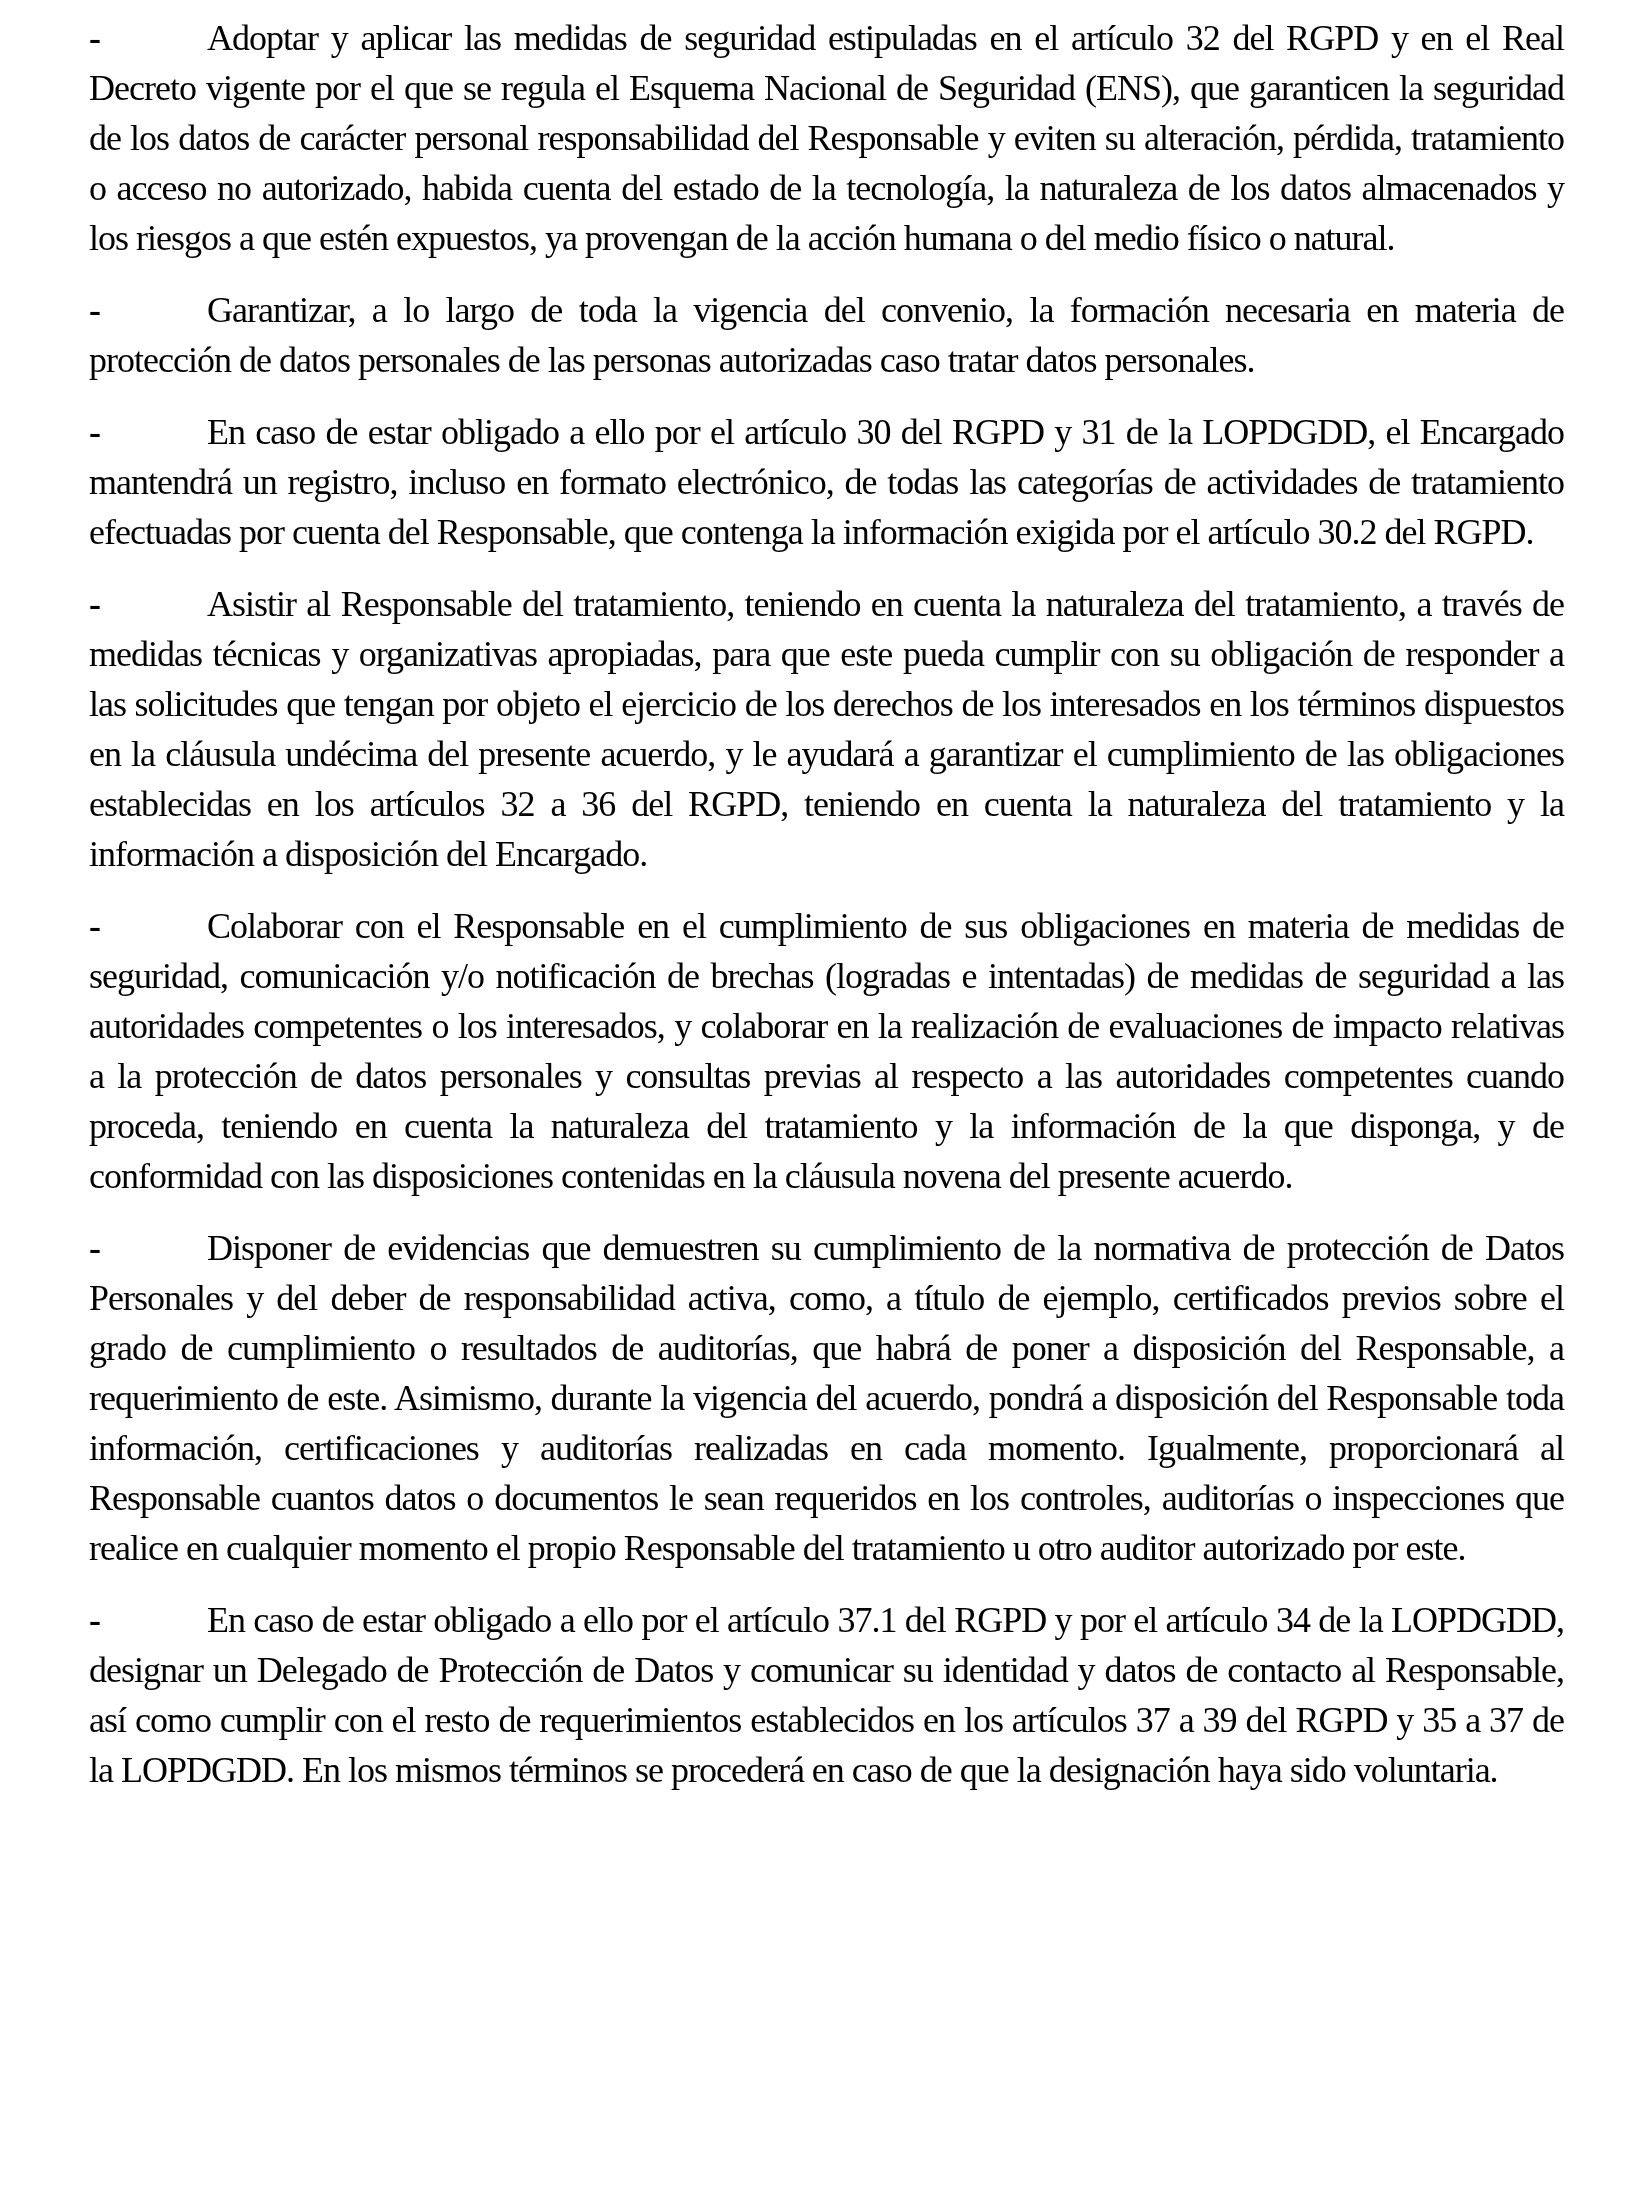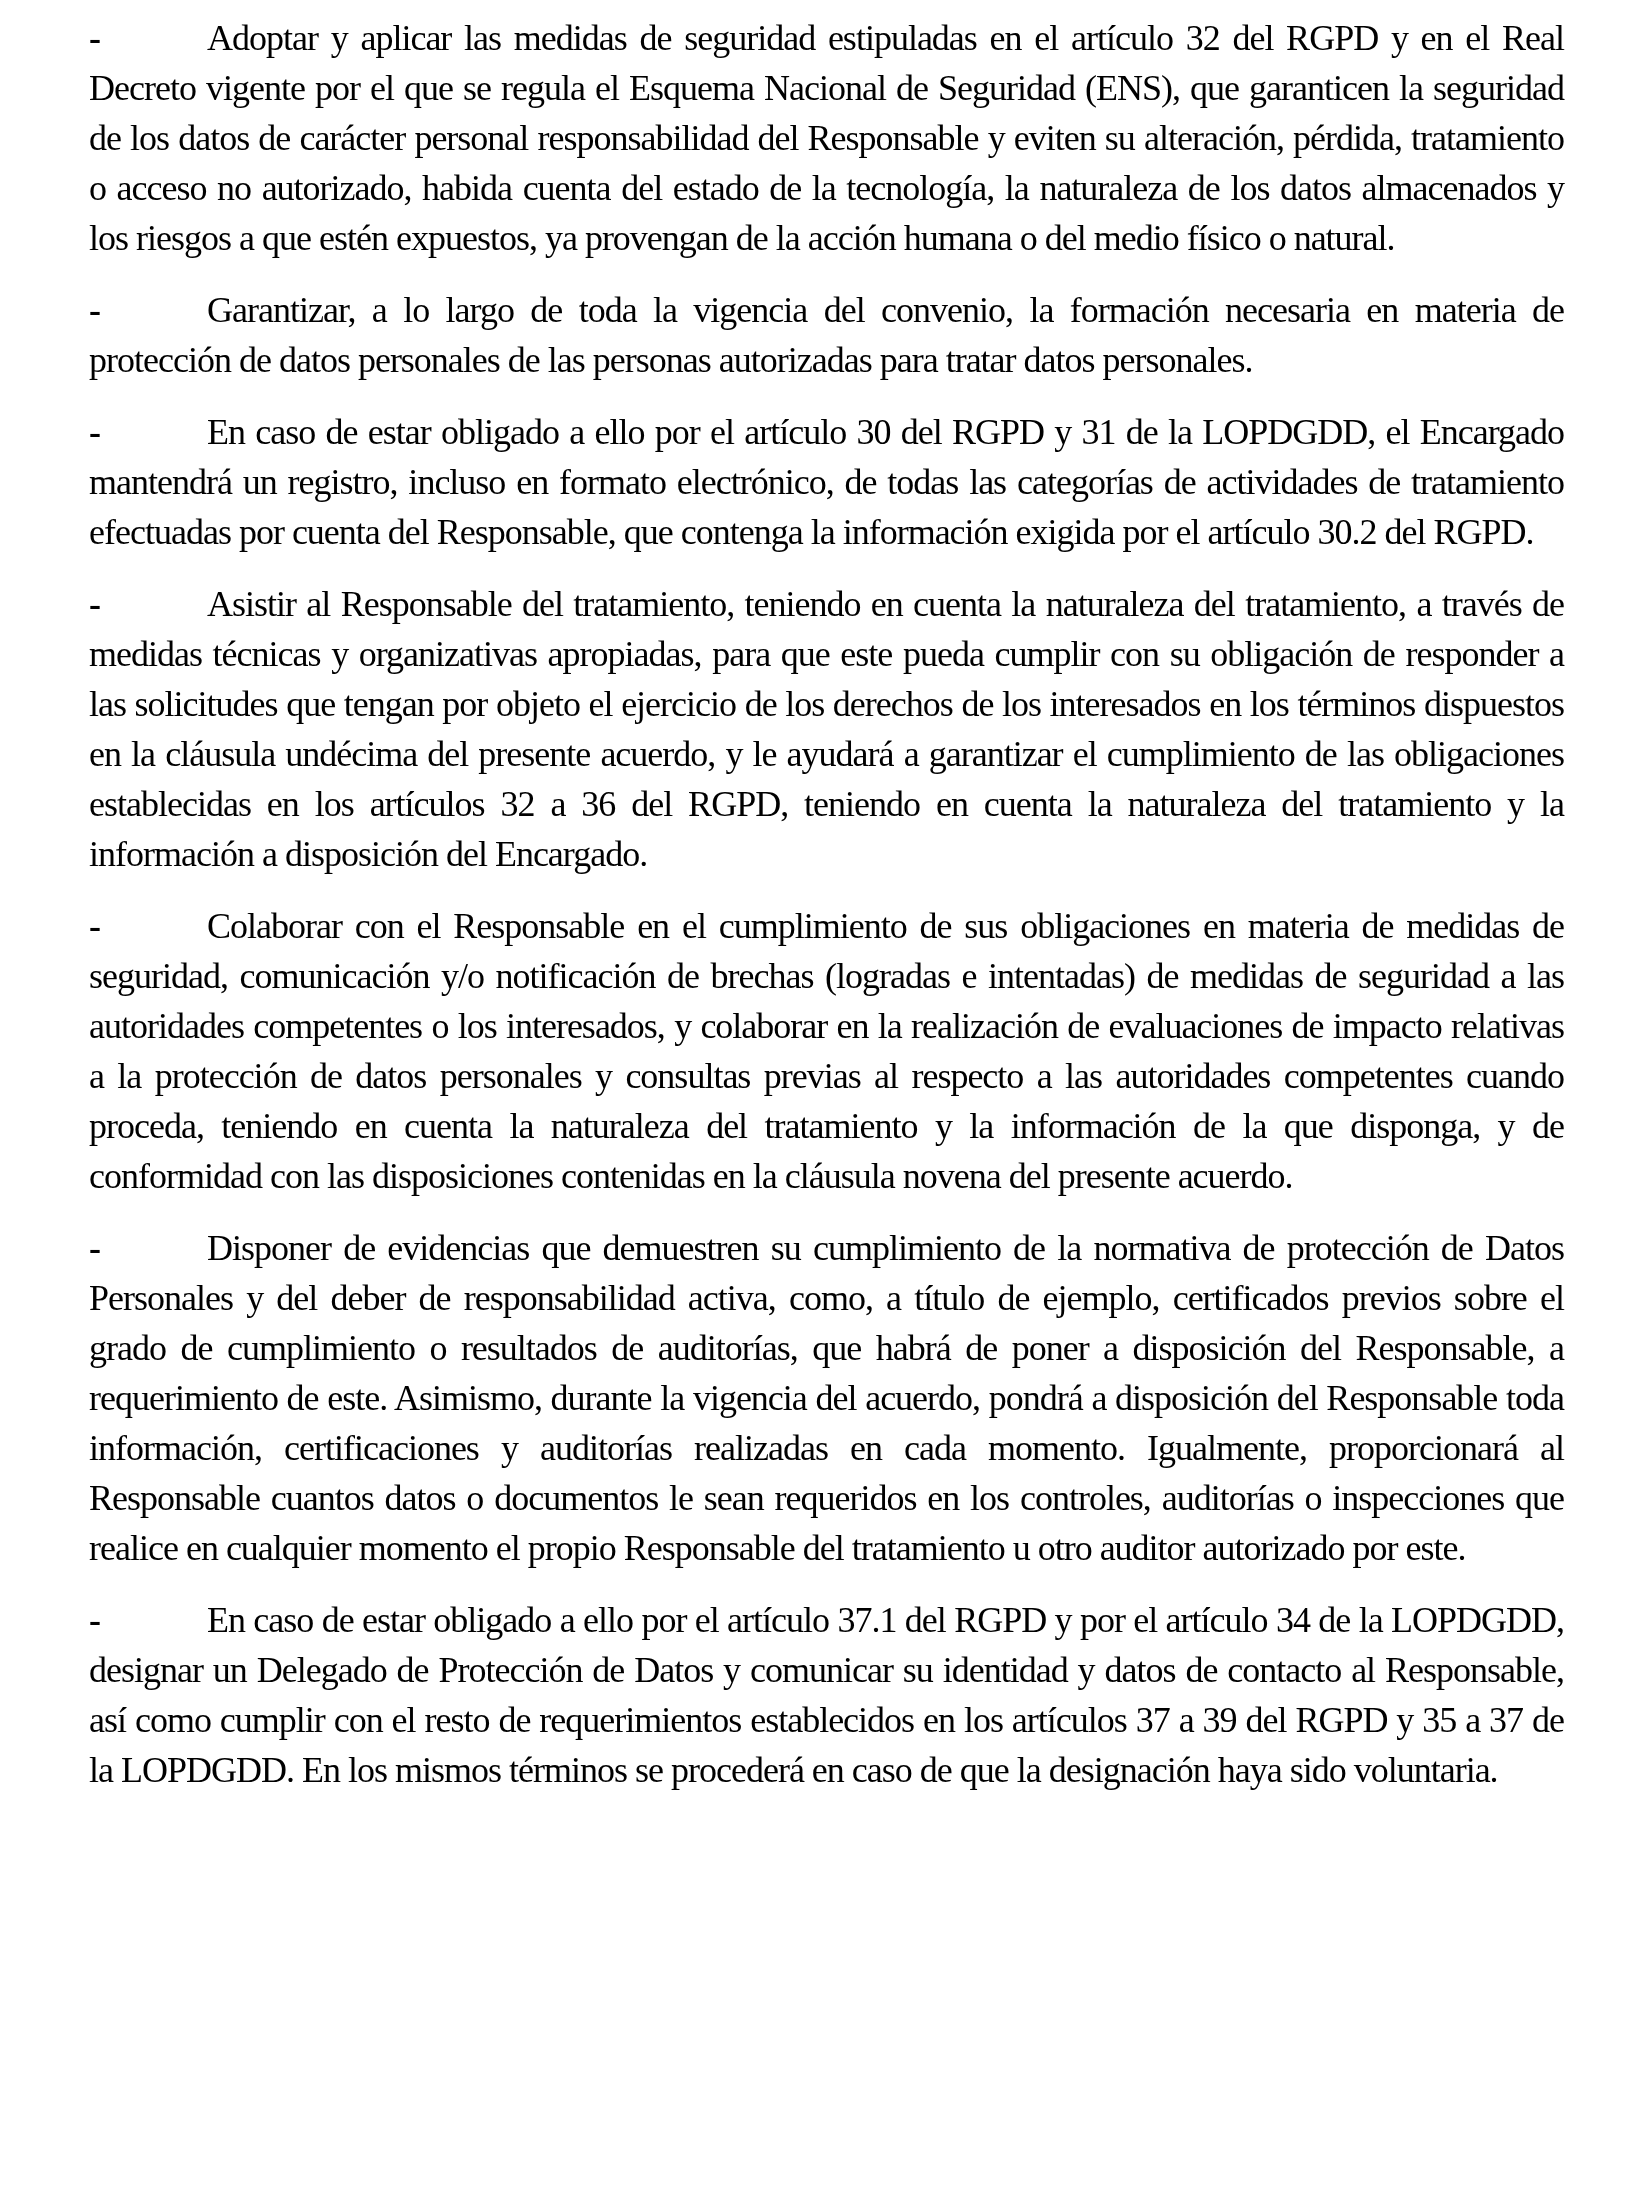--- a/index.html
+++ b/index.html
@@ -36,21 +36,21 @@
     letter-spacing: 0;
   }
 </style>
 </head>
 <body>
 
 <div class="page">
 
   <p class="para"><span class="dash">-</span><span>Adoptar y aplicar las medidas de seguridad estipuladas en el artículo 32 del RGPD y en el Real Decreto vigente por el que se regula el Esquema Nacional de Seguridad (ENS), que garanticen la seguridad de los datos de carácter personal responsabilidad del Responsable y eviten su alteración, pérdida, tratamiento o acceso no autorizado, habida cuenta del estado de la tecnología, la naturaleza de los datos  almacenados y los riesgos a que estén expuestos, ya provengan de la acción humana o del medio físico o natural.</span></p>
 
-  <p class="para"><span class="dash">-</span><span>Garantizar, a lo largo de toda la vigencia del convenio, la formación necesaria en materia de protección de datos personales de las personas autorizadas para tratar datos personales.</span></p>
+  <p class="para"><span class="dash">-</span><span>Garantizar, a lo largo de toda la vigencia del convenio, la formación necesaria en materia de protección de datos personales de las personas autorizadas caso tratar datos personales.</span></p>
 
   <p class="para"><span class="dash">-</span><span>En caso de estar obligado a ello por el artículo 30 del RGPD y 31 de la LOPDGDD, el Encargado mantendrá un registro, incluso en formato electrónico, de todas las categorías de actividades de tratamiento efectuadas por cuenta del Responsable, que contenga la información exigida por el artículo 30.2 del RGPD.</span></p>
 
   <p class="para"><span class="dash">-</span><span>Asistir al Responsable del tratamiento, teniendo en cuenta la naturaleza del tratamiento, a través de medidas técnicas y organizativas apropiadas, para que este pueda cumplir con su obligación de responder a las solicitudes que tengan por objeto el ejercicio de los derechos de los interesados en los términos dispuestos en la cláusula undécima del presente acuerdo, y le ayudará a garantizar el cumplimiento de las obligaciones establecidas en los artículos 32 a 36 del RGPD, teniendo en cuenta la naturaleza del tratamiento y la información a disposición del Encargado.</span></p>
 
   <p class="para"><span class="dash">-</span><span>Colaborar con el Responsable en el cumplimiento de sus obligaciones en materia de medidas de seguridad, comunicación y/o notificación de brechas (logradas e intentadas) de medidas de seguridad a las autoridades competentes o los interesados, y colaborar en la realización de evaluaciones de impacto relativas a la protección de datos personales y consultas previas al respecto a las autoridades competentes cuando proceda, teniendo en cuenta la naturaleza del tratamiento y la información de la que disponga, y de conformidad con las disposiciones contenidas en la cláusula novena del presente acuerdo.</span></p>
 
   <p class="para"><span class="dash">-</span><span>Disponer de evidencias que demuestren su cumplimiento de la normativa de protección de Datos Personales y del deber de responsabilidad activa, como, a título de ejemplo, certificados previos sobre el grado de cumplimiento o resultados de auditorías, que habrá de poner a disposición del Responsable, a requerimiento de este. Asimismo, durante la vigencia del acuerdo, pondrá a disposición del Responsable toda información, certificaciones y auditorías realizadas en cada momento. Igualmente, proporcionará al Responsable cuantos datos o documentos le sean requeridos en los controles, auditorías o inspecciones que realice en cualquier momento el propio Responsable del tratamiento u otro auditor autorizado por este.</span></p>
 
   <p class="para"><span class="dash">-</span><span>En caso de estar obligado a ello por el artículo 37.1 del RGPD y por el artículo 34 de la LOPDGDD, designar un Delegado de Protección de Datos y comunicar su identidad y datos de contacto al Responsable, así como cumplir con el resto de requerimientos establecidos en los artículos 37 a 39 del RGPD y 35 a 37 de la LOPDGDD. En los mismos términos se procederá en caso de que la designación haya sido voluntaria.</span></p>

